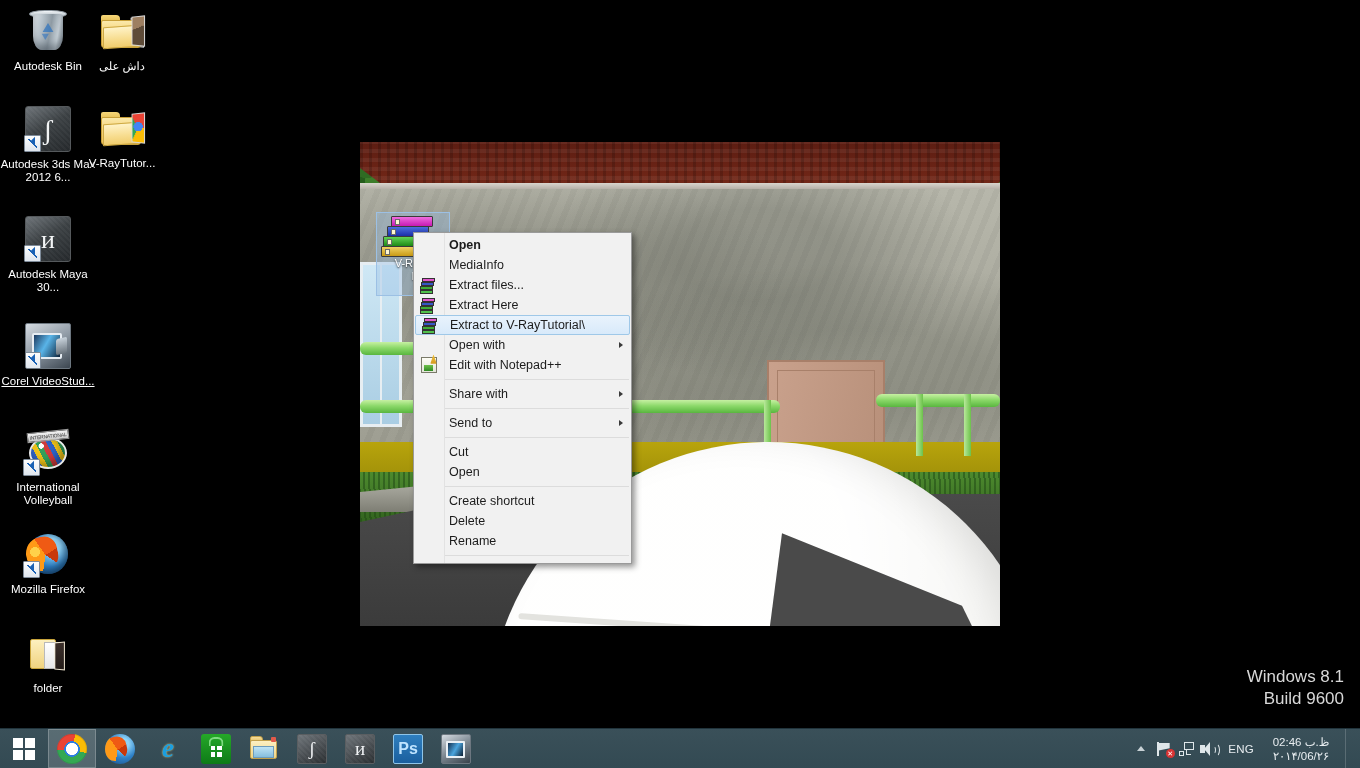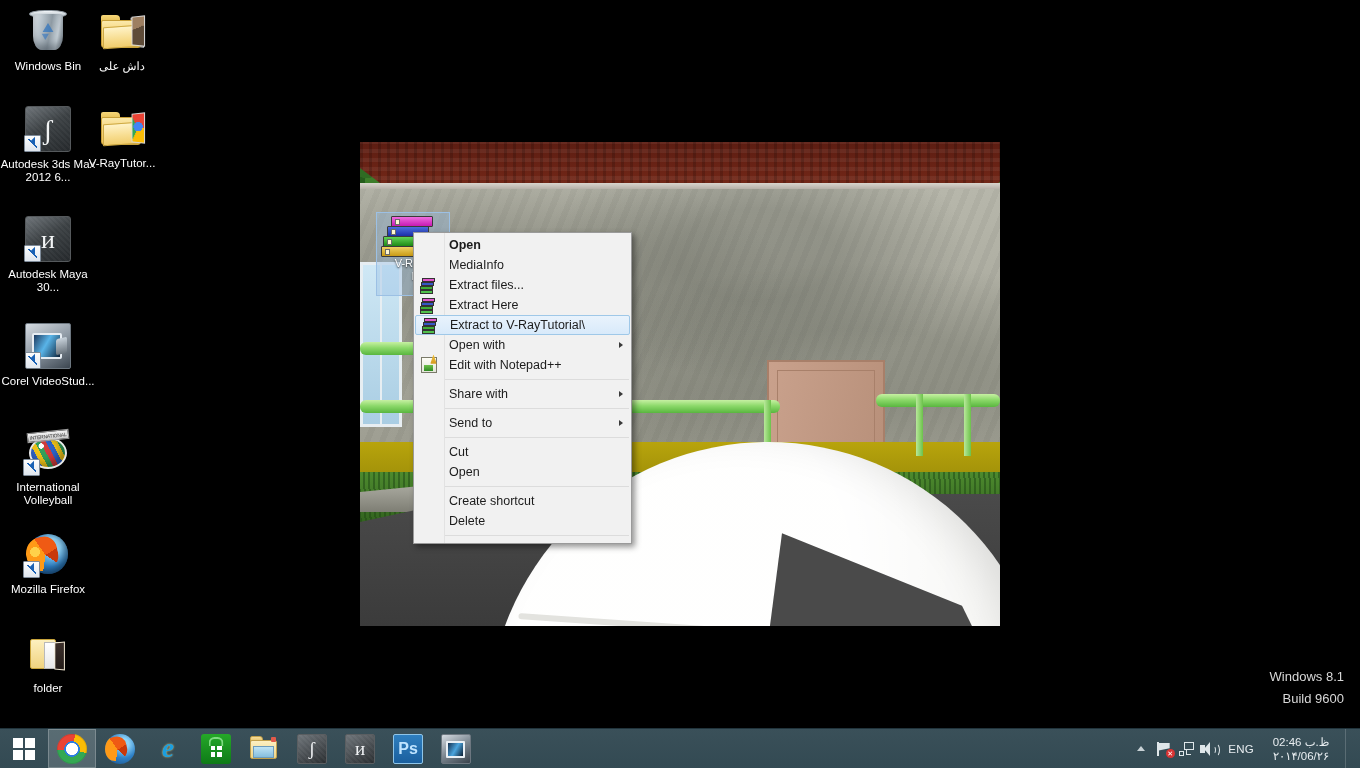--- a/index.html
+++ b/index.html
@@ -473,21 +473,21 @@
     clip-path: polygon(0 0, 100% 50%, 50% 100%);
   }
 
   
   #watermark {
     position: absolute;
     right: 16px;
     bottom: 58px;
     text-align: right;
     color: #d8d8d8;
-    font-size: 13px;
+    font-size: 17px;
     line-height: 22px;
     user-select: none;
   }
 
   
   #taskbar {
     position: absolute;
     left: 0; bottom: 0;
     width: 1360px; height: 40px;
     background: linear-gradient(#3a5059, #334a53);
@@ -759,21 +759,21 @@
         <div class="glyph">
           <div class="ico-recycle">
             <div class="lid"></div>
             <div class="bin"></div>
             <svg class="tri" viewBox="0 0 20 22">
               <path d="M10 2 L16 12 L4 12 Z" fill="#2f74c0" opacity=".85"></path>
               <path d="M3 14 L11 14 L7 21 Z" fill="#2f74c0" opacity=".7"></path>
             </svg>
           </div>
         </div>
-        <div class="label">Windows Bin</div>
+        <div class="label">Autodesk Bin</div>
       </div>
       <div class="desk-icon" style="left: 74px; top: 8px;">
         <div class="glyph">
           <div class="ico-folder">
             <div class="tab"></div>
             <div class="pic photo"></div>
             <div class="body"></div>
             <div class="flap"></div>
             <div class="pic photo" style="right:1px;top:8px;"></div>
           </div>
@@ -802,21 +802,21 @@
       </div>
       <div class="desk-icon" style="left: 0px; top: 215px;">
         <div class="glyph">
           <div class="ico-tile">
             <div class="mark" style="font-size:26px;">и</div>
             <div class="shortcut-arrow"></div>
           </div>
         </div>
         <div class="label">Autodesk Maya 30...</div>
       </div>
-      <div class="desk-icon" style="left: 0px; top: 322px;">
+      <div class="desk-icon" style="left: 0px; top: 322px; text-decoration: underline;">
         <div class="glyph">
           <div class="ico-corel">
             <div class="shortcut-arrow"></div>
           </div>
         </div>
         <div class="label">Corel VideoStud...</div>
       </div>
       <div class="desk-icon" style="left: 0px; top: 428px;">
         <div class="glyph">
           <div class="ico-volley">
@@ -877,20 +877,21 @@
         <div class="sep"></div>
         <div class="mi"><span>Share with</span><span class="arrow"></span></div>
         <div class="sep"></div>
         <div class="mi"><span>Send to</span><span class="arrow"></span></div>
         <div class="sep"></div>
         <div class="mi"><span>Cut</span></div>
         <div class="mi"><span>Open</span></div>
         <div class="sep"></div>
         <div class="mi"><span>Create shortcut</span></div>
         <div class="mi"><span>Delete</span></div>
+        <div class="mi"><span>Rename</span></div>
         <div class="sep"></div>
       </div>
   </div>
 
   <div id="watermark">
     <div>Windows 8.1</div>
     <div>Build 9600</div>
   </div>
 
   <div id="taskbar">

